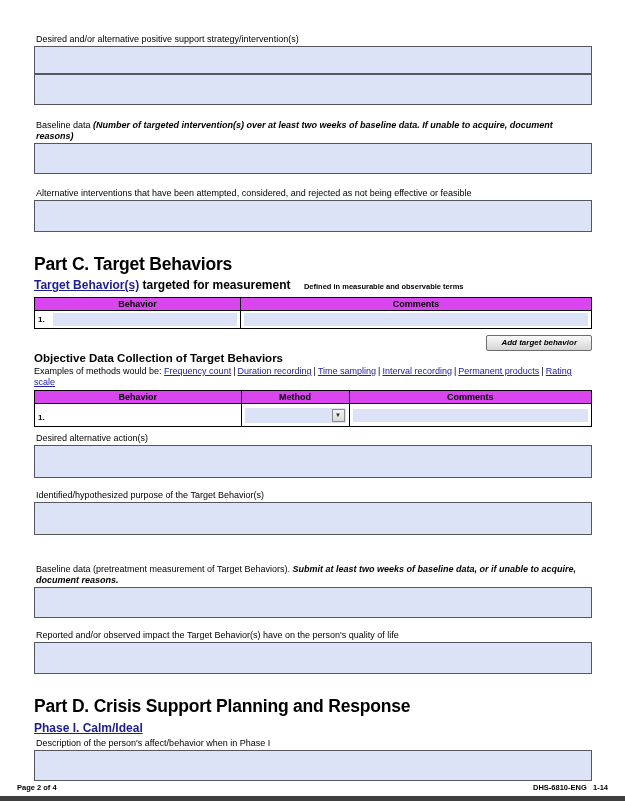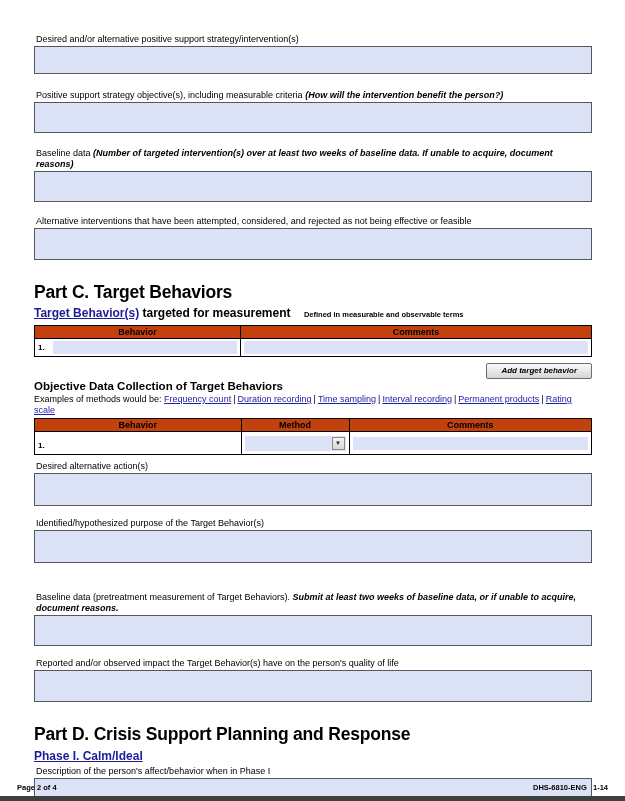--- a/index.html
+++ b/index.html
@@ -19,21 +19,21 @@
   .mt5{margin-top:5px}.mt4{margin-top:4px}.mt3{margin-top:3px}.mt2{margin-top:2px}.mt1{margin-top:1px}
   .h28{height:28px}.h31{height:31px}.h32{height:32px}.h33{height:33px}
 
   .part-title { font-size:17.5px; font-weight:bold; line-height:19px; letter-spacing:-0.2px; }
   .sub-head { font-size:12px; font-weight:bold; line-height:14px; }
   .blue-link { color:#1c1c99; text-decoration:underline; }
   .sub-head .small-note { font-size:7.5px; margin-left:10px; font-weight:bold; }
 
   table.ftable { width:100%; border-collapse:collapse; table-layout:fixed; }
   table.ftable th {
-    background:#c2410c; border:1px solid #000; font-size:9px; font-weight:bold;
+    background:#d946ef; border:1px solid #000; font-size:9px; font-weight:bold;
     padding:1px 2px; height:13px; text-align:center;
   }
   table.ftable td { border:1px solid #000; padding:2px 3px; vertical-align:middle; height:17px; }
   .rownum { font-size:8px; font-weight:bold; }
   .cell-flex { display:flex; align-items:center; }
   .cell-input { background:#dde3f6; height:13px; flex:1; }
   .cell-input.full { width:100%; }
   .behavior-gap { margin-left:8px; }
 
   .btn-row { text-align:right; margin-top:2px; }
@@ -63,24 +63,20 @@
 </style>
 </head>
 <body>
 
 <div class="page">
   <div class="content">
 
     <div class="field-label mt34"><span>Desired and/or alternative positive support strategy/intervention(s)</span></div>
     <div class="inputbox h28"></div>
 
-    <div class="field-label mt16">
-      <span>Positive support strategy objective(s), including measurable criteria</span>
-      <span class="note">(How will the intervention benefit the person?)</span>
-    </div>
     <div class="inputbox h31"></div>
 
     <div class="field-label mt15">
       <span>Baseline data</span>
       <span class="note">(Number of targeted intervention(s) over at least two weeks of baseline data. If unable to acquire, document reasons)</span>
     </div>
     <div class="inputbox h31"></div>
 
     <div class="field-label mt14"><span>Alternative interventions that have been attempted, considered, and rejected as not being effective or feasible</span></div>
     <div class="inputbox h32"></div>

